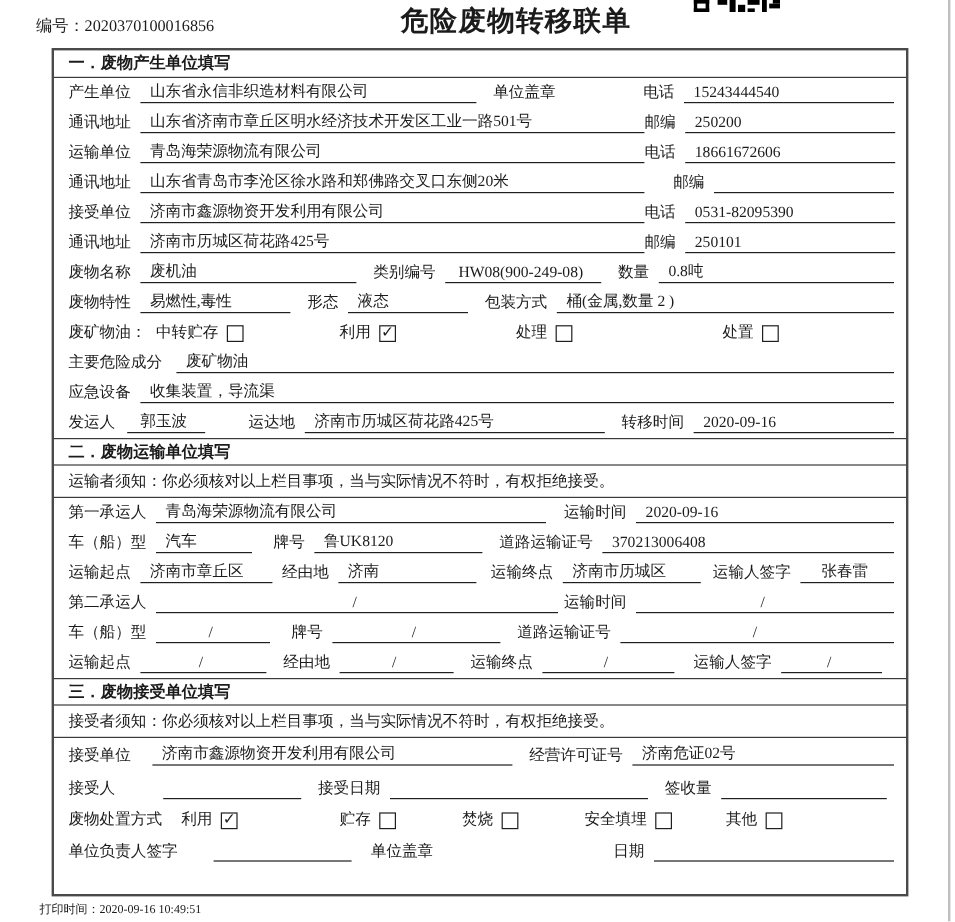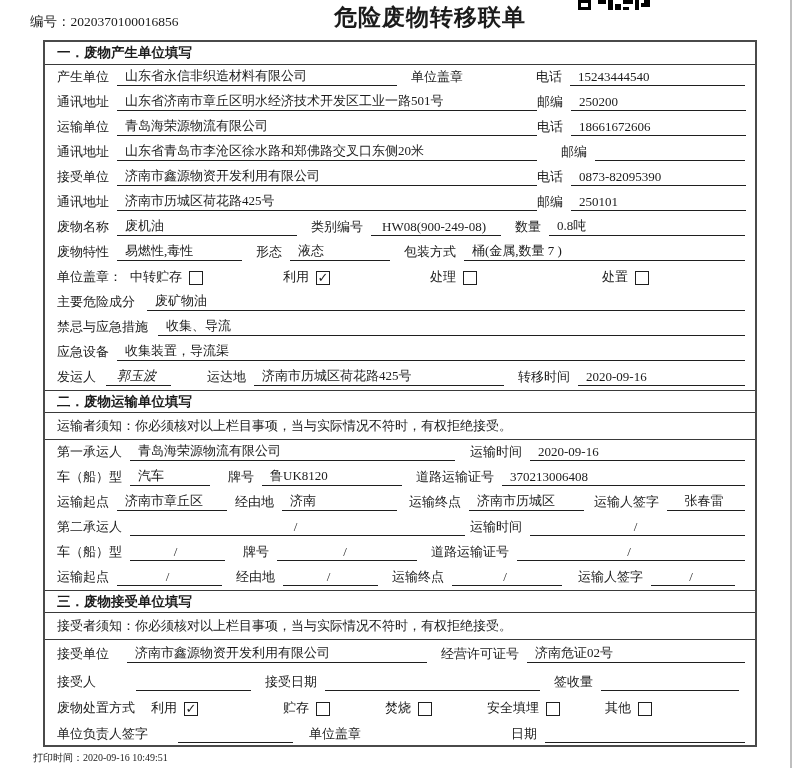--- a/index.html
+++ b/index.html
@@ -27,21 +27,21 @@
     flex:none;overflow:visible;min-height:15px;}
   .ctr{text-align:center;padding-left:0;}
   .flexv{flex:1 1 auto;}
   .sp{flex:1 1 auto;}
   .mlA{margin-left:14px;}
   .mr8{margin-right:8px;}
   .cb{flex:none;display:inline-block;width:12px;height:12px;border:1px solid #1f1f1f;
     margin-left:7px;margin-bottom:1px;line-height:11px;font-size:13px;text-align:center;
     font-family:"DejaVu Sans",sans-serif;}
   .opt{display:flex;align-items:flex-end;}
-  .w65{width:65px;font-style:italic;}.w80{width:80px;}.w95{width:95px;}.w100{width:100px;}
+  .w65{width:65px;}.w80{width:80px;}.w95{width:95px;}.w100{width:100px;}
   .w105{width:105px;}.w110{width:110px;}.w115{width:115px;}.w125{width:125px;}
   .w130{width:130px;}.w140{width:140px;}.w150{width:150px;}.w175{width:175px;}
   .w180{width:180px;}.w215{width:215px;}.w250{width:250px;}.w280{width:280px;}
   .w300{width:300px;}.w325{width:325px;}.w330{width:330px;}.w420{width:420px;}
   .h27{height:27px;}.h28{height:28px;align-items:flex-end;}.h26{height:26px;}
   .footer{position:absolute;left:33px;top:751px;font-size:10px;white-space:nowrap;}
 </style>
 </head>
 <body>
 
@@ -101,21 +101,21 @@
     <span class="sp"></span>
     <span class="lb mr8">邮编</span>
     <span class="u w150"></span>
   </div>
 
   <div class="r">
     <span class="lb mr8">接受单位</span>
     <span class="u w420">济南市鑫源物资开发利用有限公司</span>
     <span class="sp"></span>
     <span class="lb mr8">电话</span>
-    <span class="u w175">0873-82095390</span>
+    <span class="u w175">0531-82095390</span>
   </div>
 
   <div class="r">
     <span class="lb mr8">通讯地址</span>
     <span class="u w420">济南市历城区荷花路425号</span>
     <span class="sp"></span>
     <span class="lb mr8">邮编</span>
     <span class="u w175">250101</span>
   </div>
 
@@ -127,25 +127,25 @@
     <span class="lb mlA mr8">数量</span>
     <span class="u flexv">0.8吨</span>
   </div>
 
   <div class="r">
     <span class="lb mr8">废物特性</span>
     <span class="u w125">易燃性,毒性</span>
     <span class="lb mlA mr8">形态</span>
     <span class="u w100">液态</span>
     <span class="lb mlA mr8">包装方式</span>
-    <span class="u flexv">桶(金属,数量 7 )</span>
-  </div>
-
-  <div class="r">
-    <span class="lb">单位盖章：</span>
+    <span class="u flexv">桶(金属,数量 2 )</span>
+  </div>
+
+  <div class="r">
+    <span class="lb">废矿物油：</span>
     <span class="opt" style="margin-left:8px">
       <span class="lb">中转贮存</span>
       <span class="cb"></span>
     </span>
     <span class="opt" style="margin-left:80px">
       <span class="lb">利用</span>
       <span class="cb">✓</span>
     </span>
     <span class="opt" style="margin-left:100px">
       <span class="lb">处理</span>
@@ -155,24 +155,20 @@
       <span class="lb">处置</span>
       <span class="cb"></span>
     </span>
   </div>
 
   <div class="r">
     <span class="lb" style="margin-right:12px">主要危险成分</span>
     <span class="u flexv">废矿物油</span>
   </div>
 
-  <div class="r">
-    <span class="lb" style="margin-right:10px">禁忌与应急措施</span>
-    <span class="u flexv">收集、导流</span>
-  </div>
 
   <div class="r">
     <span class="lb mr8">应急设备</span>
     <span class="u flexv">收集装置，导流渠</span>
   </div>
 
   <div class="r">
     <span class="lb" style="margin-right:10px">发运人</span>
     <span class="u w65 ctr">郭玉波</span>
     <span class="lb mr8" style="margin-left:36px">运达地</span>

